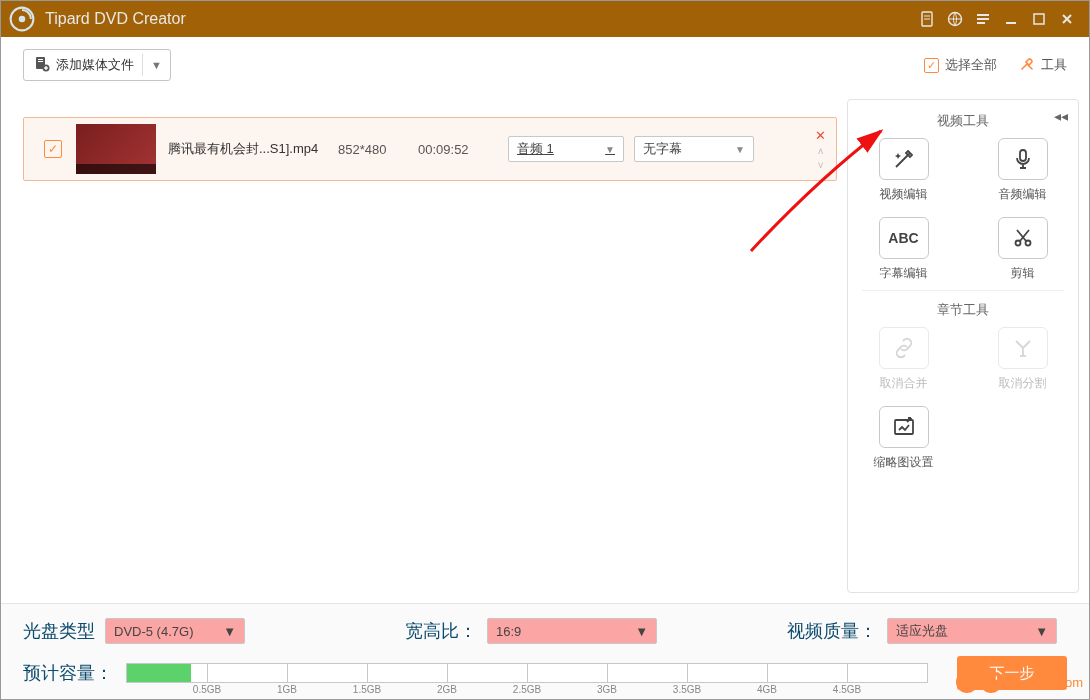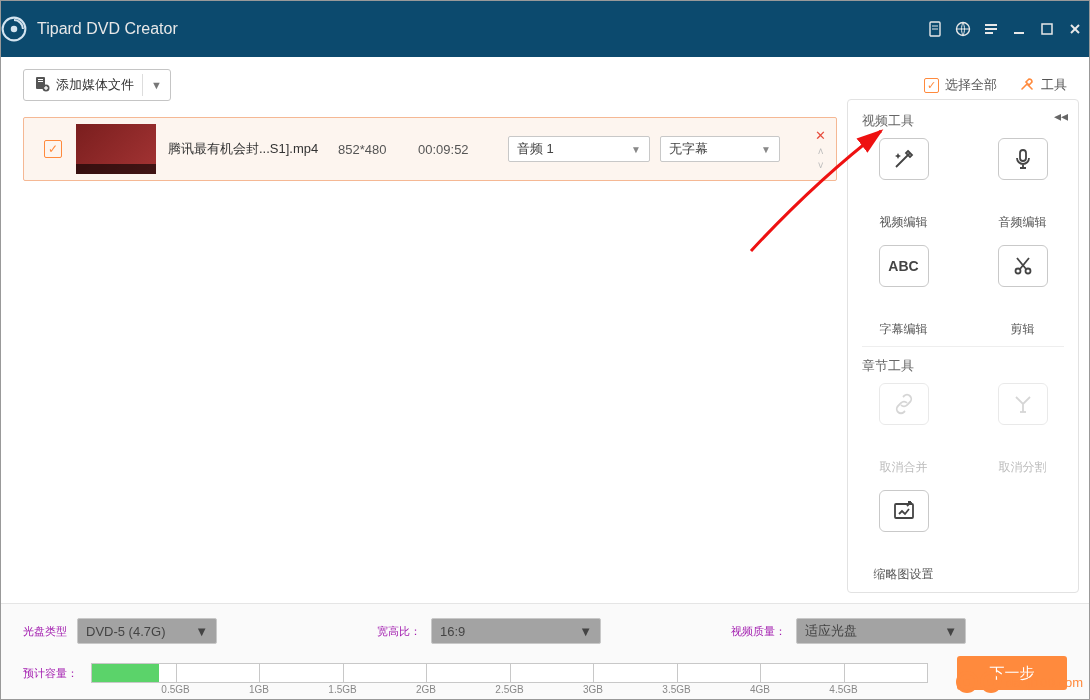--- a/index.html
+++ b/index.html
@@ -6,23 +6,23 @@
 body {
   width: 1090px; height: 700px;
   font-family: "Microsoft YaHei", Arial, sans-serif;
   font-size: 13px; color: #333;
   background: #fff;
   position: relative; overflow: hidden;
   border: 1px solid #999;
 }
 
 .titlebar {
-  height: 56px; background: #0c4a6e;
+  height: 36px; background: #a16207;
   display: flex; align-items: center;
-  padding: 0 0;
+  padding: 0 8px;
 }
 .logo-icon {
   width: 26px; height: 26px;
   margin-right: 10px;
 }
 .app-title { color: #e8e8e8; font-size: 16px; font-weight: 400; }
 .titlebar-spacer { flex: 1; }
 .titlebar-btn {
   width: 28px; height: 28px;
   display: flex; align-items: center; justify-content: center;
@@ -78,60 +78,60 @@
 .thumb .bar { position:absolute; bottom:0; left:0; right:0; height:10px; background:rgba(0,0,0,.6); }
 .fname { width: 170px; color:#333; }
 .res { width: 80px; color:#555; }
 .dur { width: 90px; color:#555; }
 .sel {
   height: 26px; border:1px solid #c8c8c8; border-radius:2px;
   background:#fff; display:flex; align-items:center; justify-content:space-between;
   padding: 0 8px; margin-right: 10px; cursor:pointer; color:#444;
 }
 .sel .chev { font-size:10px; color:#888; }
-.audio-sel { width: 142px; }
+.audio-sel { width: 116px; text-decoration: underline; }
 .sub-sel { width: 120px; }
 .row-actions {
   margin-left:auto; display:flex; flex-direction:column; gap:3px; align-items:center;
   color:#bbb; font-size:12px;
 }
 .row-actions .del { color:#e74c3c; cursor:pointer; font-size:13px; }
 .row-actions .up, .row-actions .down { cursor:pointer; font-size:10px; }
 
 .tool-panel {
   width: 232px; border:1px solid #e2e2e2; border-radius:4px;
   margin: 0 10px 10px 0; padding: 10px 14px 16px 14px;
   background:#fff; position: relative;
 }
 .collapse-handle {
   position:absolute; top:8px; right:10px; color:#666; cursor:pointer; font-size:14px;
 }
-.panel-section-title { color:#666; font-size:13px; margin: 2px 0 8px 0; }
+.panel-section-title { color:#666; font-size:13px; margin: 2px 0 8px 0; text-align: center; }
 .divider { height:1px; background:#eee; margin: 8px 0 10px 0; }
 .tool-grid {
   display:grid; grid-template-columns: 1fr 1fr; gap: 14px 36px;
   justify-items:center;
 }
 .tool-item { display:flex; flex-direction:column; align-items:center; gap:6px; cursor:pointer; }
 .tool-item.disabled { opacity:.4; cursor:default; }
 .tool-box {
   width:50px; height:42px; border:1px solid #c9c9c9; border-radius:6px;
   display:flex; align-items:center; justify-content:center; color:#444;
 }
-.tool-label { font-size:12px; color:#555;margin-top:28px; }
+.tool-label { font-size:12px; color:#555; }
 
 .bottom {
   position:absolute; left:0; right:0; bottom:0; height:96px;
   border-top:1px solid #e5e5e5; background:#fafafa;
   padding: 14px 22px 8px 22px;
 }
 .bottom-row1 { display:flex; align-items:center; gap:10px; }
-.bottom-label { color:#a21caf; font-size:11px; }
+.bottom-label { color:#0c4a6e; font-size:18px; }
 .bottom-sel {
-  height:26px; border:1px solid #c8c8c8; border-radius:2px; background:#a3a3a3;
+  height:26px; border:1px solid #c8c8c8; border-radius:2px; background:#fca5a5;
   display:flex; align-items:center; justify-content:space-between;
   padding:0 8px; cursor:pointer; color:#444;
 }
 .disc-sel { width:140px; margin-right: 150px; }
 .aspect-sel { width:170px; margin-right: 120px; }
 .quality-sel { width:170px; }
 .bottom-row2 { display:flex; align-items:center; margin-top:12px; gap:13px; }
 .capacity-bar {
   flex:1; height:20px; border:1px solid #c8c8c8; position:relative; background:#fff;
 }

